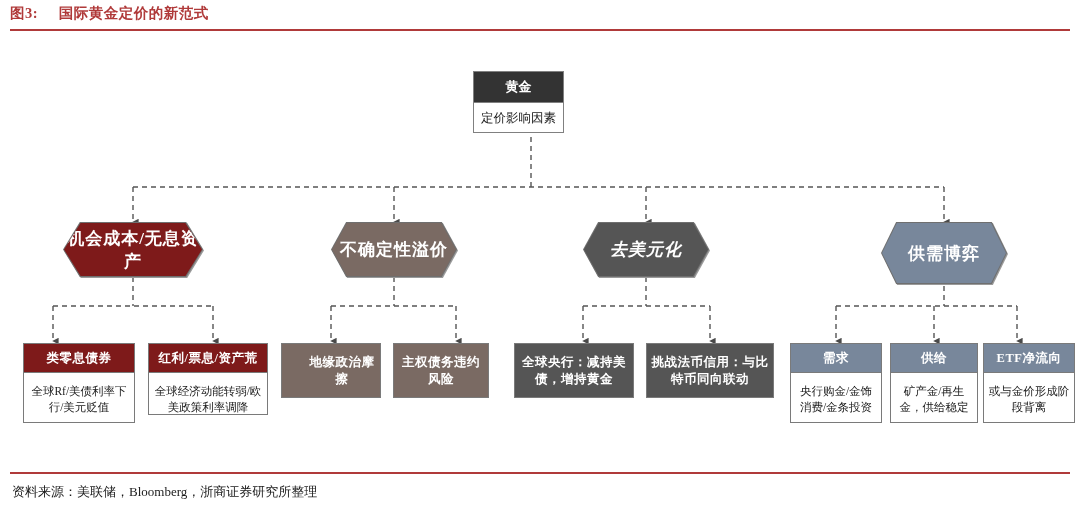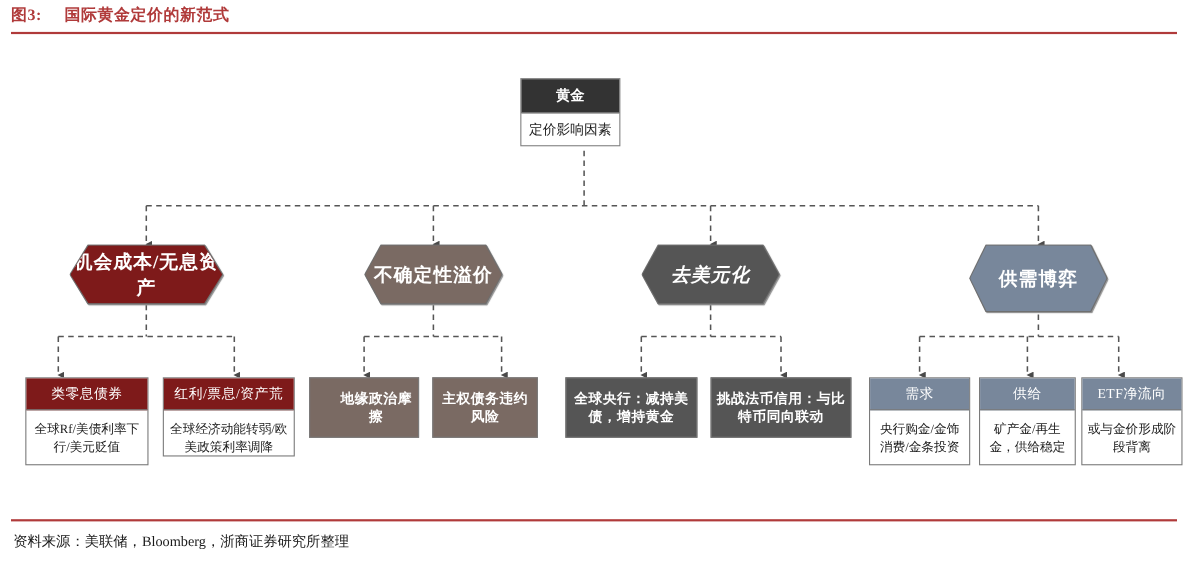--- a/index.html
+++ b/index.html
@@ -129,21 +129,21 @@
 
   
   .leaf {
     position: absolute;
     box-sizing: border-box;
     border: 1px solid #7a7a7a;
     background: #ffffff;
   }
   .leaf .leaf-head {
     color: #ffffff;
-    font-weight: normal;
+    font-weight: bold;
     font-size: 12.5px;
     text-align: center;
     display: flex;
     align-items: center;
     justify-content: center;
     height: 28px;
     border-bottom: 1px solid #7a7a7a;
     letter-spacing: 0.5px;
   }
   .leaf .leaf-body {

